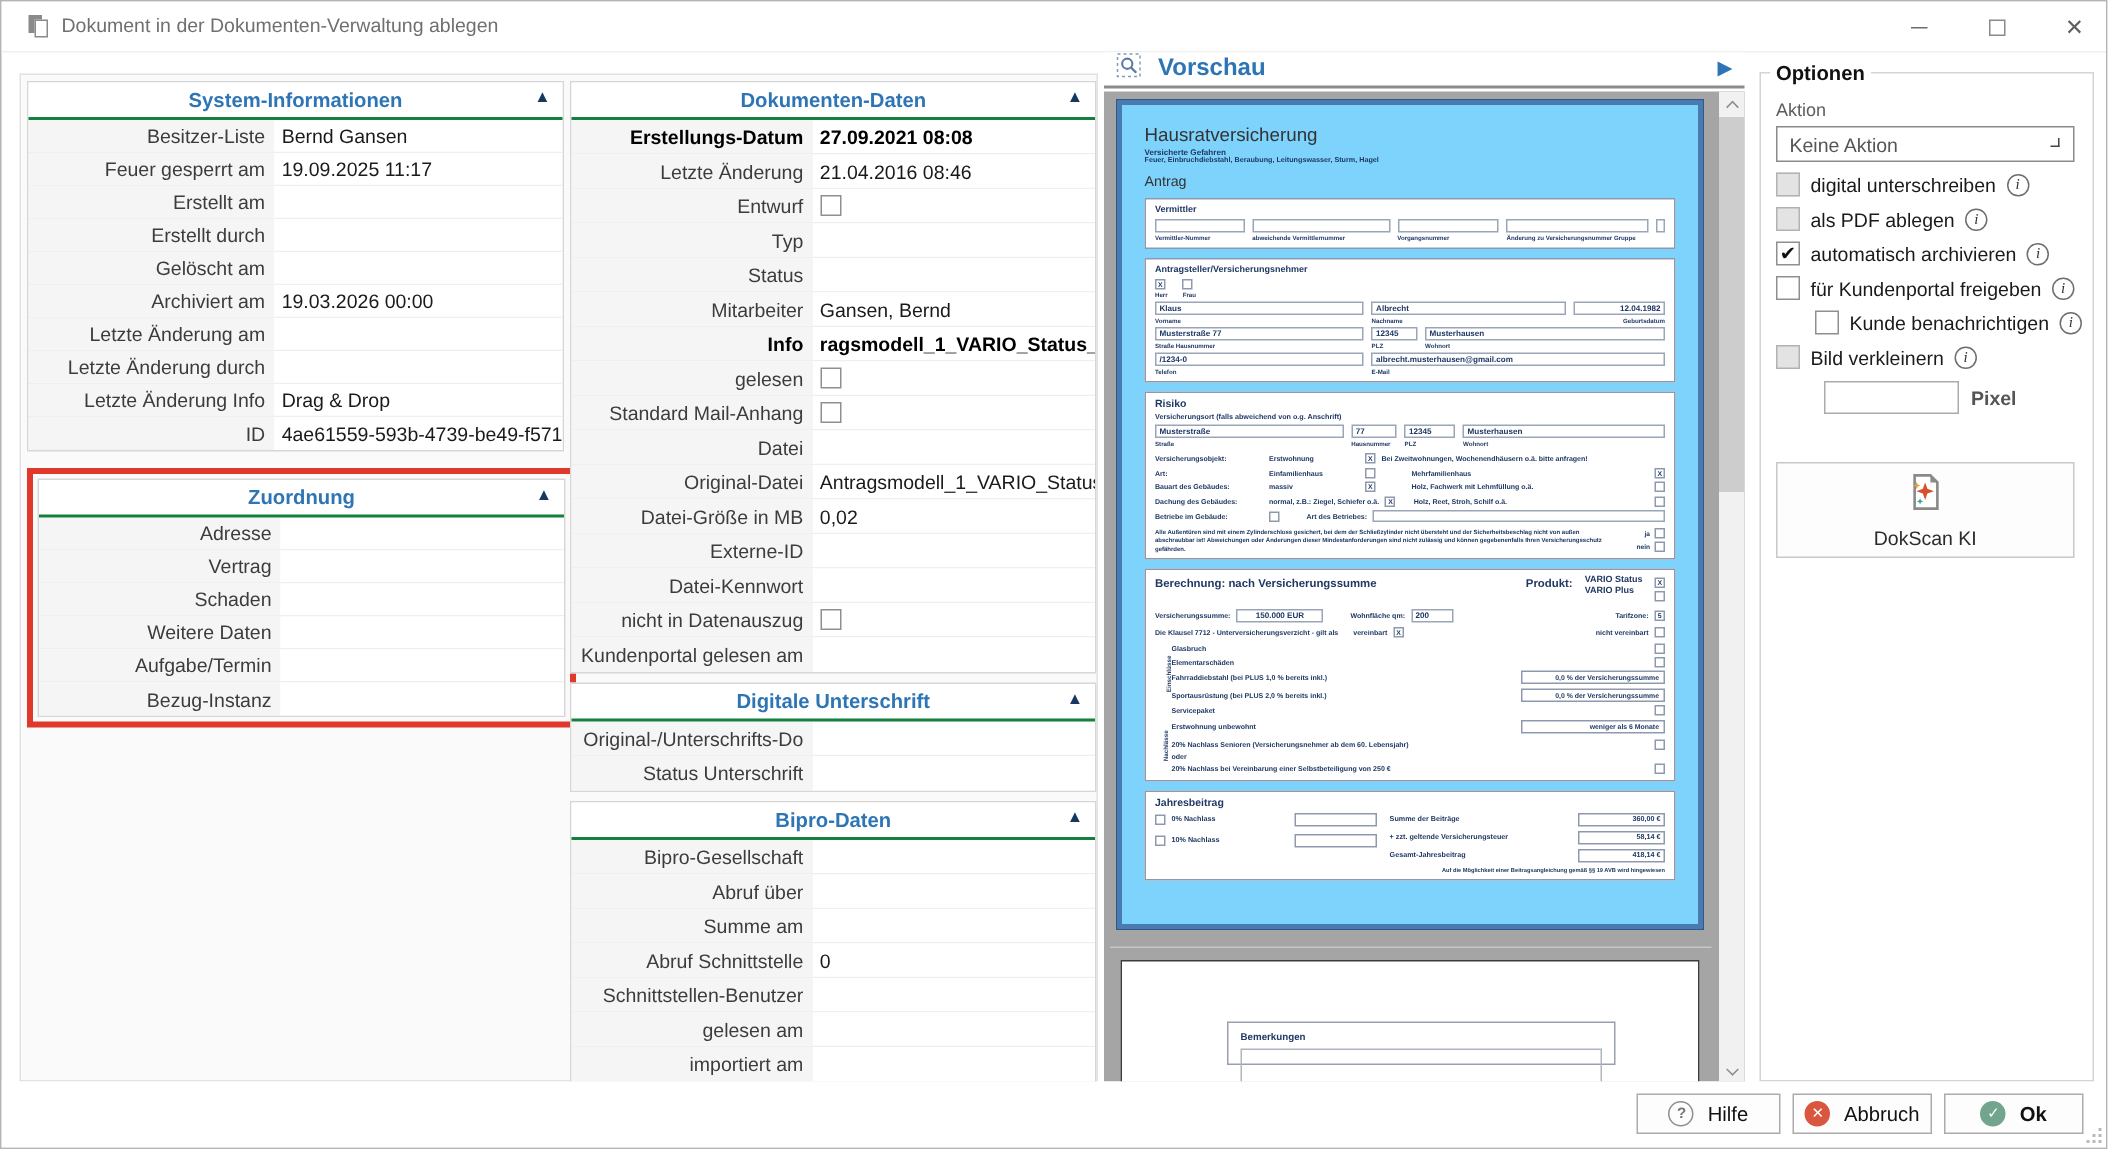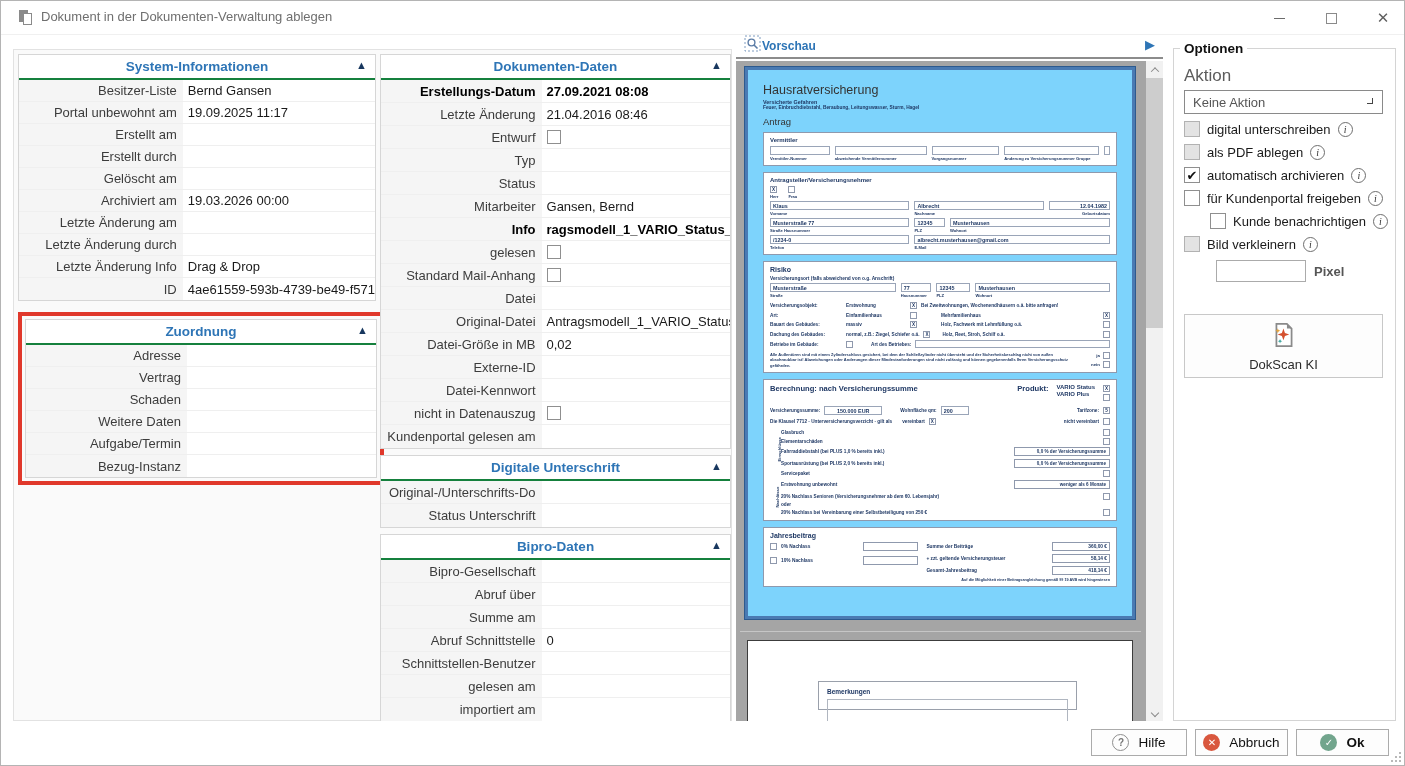--- a/index.html
+++ b/index.html
@@ -41,21 +41,21 @@
 
   
   .highlight { position:absolute; left:0px; top:258px; width:366px; border:4px solid #e0382b; padding:3px; background:#fafafa; }
 
   .col-mid .panel { margin-bottom:6px; }
 
   
   .preview { position:absolute; left:735px; top:0; width:427px; bottom:0; }
   .pv-head { position:relative; height:24px; display:flex; align-items:center; border-bottom:2px solid #8c8c8c; background:#fff; }
   .pv-icon { margin-left:8px; }
-  .pv-title { font-size:12px; font-weight:bold; color:#2e75b6; }
+  .pv-title { margin-left:10px; font-size:16px; font-weight:bold; color:#2e75b6; }
   .pv-arrow { position:absolute; right:8px; top:2px; color:#2e75b6; font-size:13px; }
   .pv-body { position:absolute; top:26px; left:0; right:0; bottom:0; background:#a5a5a5; overflow:hidden; }
 
   .scrollbar { position:absolute; right:0; top:0; bottom:0; width:17px; background:#f1f1f1; }
   .sb-arrow { position:absolute; left:0; width:17px; height:17px; display:flex; align-items:center; justify-content:center; }
   .sb-arrow.up { top:0; } .sb-arrow.down { bottom:0; }
   .chev { width:6px; height:6px; border-right:1.6px solid #8a8a8a; border-bottom:1.6px solid #8a8a8a; }
   .chev.up { transform:rotate(-135deg) translate(-1px,-1px); }
   .chev.down { transform:rotate(45deg); }
   .sb-thumb { position:absolute; left:0; top:17px; width:17px; height:250px; background:#cdcdcd; }
@@ -102,21 +102,21 @@
   .jb-vbox { border:1px solid #8f99ad; min-width:58px; height:9px; margin-left:auto; font-size:4.8px; font-weight:bold; display:flex; align-items:center; justify-content:flex-end; padding:0 2px; background:#fff; }
   .jb-note { font-size:3.8px; font-weight:bold; text-align:right; margin-top:3px; }
 
   .p2-box { position:absolute; left:70px; right:55px; top:40px; bottom:12px; border:1px solid #9aa0ab; padding:6px 8px; }
   .p2-title { font-size:6.5px; font-weight:bold; color:#1f3864; }
   .p2-inp { margin-top:4px; border:1px solid #b0b6c0; height:38px; }
 
   
   .options { position:absolute; left:1172px; top:6px; width:223px; bottom:0; border:1px solid #d4d4d4; background:#fff; }
   .options legend { margin-left:6px; padding:0 4px; font-size:13.5px; font-weight:bold; color:#111; }
-  .opt-aktion { margin:10px 0 4px 10px; font-size:17px; color:#5c5c5c; }
+  .opt-aktion { margin:10px 0 4px 10px; font-size:12px; color:#5c5c5c; }
   .opt-select { position:relative; margin-left:10px; width:199px; height:24px; border:1px solid #8a8a8a; display:flex; align-items:center; padding:0 8px; font-size:13px; color:#555; background:#fff; }
   .opt-select .chev { position:absolute; right:9px; top:7px; border-color:#444; }
   .opt-list { margin-top:4px; }
   .opt-row { display:flex; align-items:center; gap:7px; margin:7px 0 0 10px; }
   .opt-row.indent { margin-left:36px; }
   .opt-label { font-size:13px; color:#1a1a1a; }
   .info { width:15px; height:15px; border-radius:50%; border:1px solid #6e6e6e; display:inline-flex; align-items:center; justify-content:center; font-size:10px; font-style:italic; font-family:"Liberation Serif",serif; color:#333; flex:none; }
   .pixel-row { display:flex; align-items:center; gap:8px; margin:8px 0 0 42px; }
   .pixel-input { width:90px; height:22px; border:1px solid #ababab; font-size:13px; padding:0 4px; }
   .pixel-label { font-size:13px; color:#555;font-weight:bold; }
@@ -165,21 +165,21 @@
         <section class="panel" data-panel="0">
             <div class="p-head">
               <span class="p-title">System-Informationen</span>
               <span class="p-tri">▲</span>
             </div>
             <div class="p-row">
               <div class="p-lab">Besitzer-Liste</div>
               <div class="p-val">Bernd Gansen</div>
             </div>
             <div class="p-row">
-              <div class="p-lab">Portal unbewohnt am</div>
+              <div class="p-lab">Feuer gesperrt am</div>
               <div class="p-val">19.09.2025 11:17</div>
             </div>
             <div class="p-row">
               <div class="p-lab">Erstellt am</div>
               <div class="p-val"></div>
             </div>
             <div class="p-row">
               <div class="p-lab">Erstellt durch</div>
               <div class="p-val"></div>
             </div>

